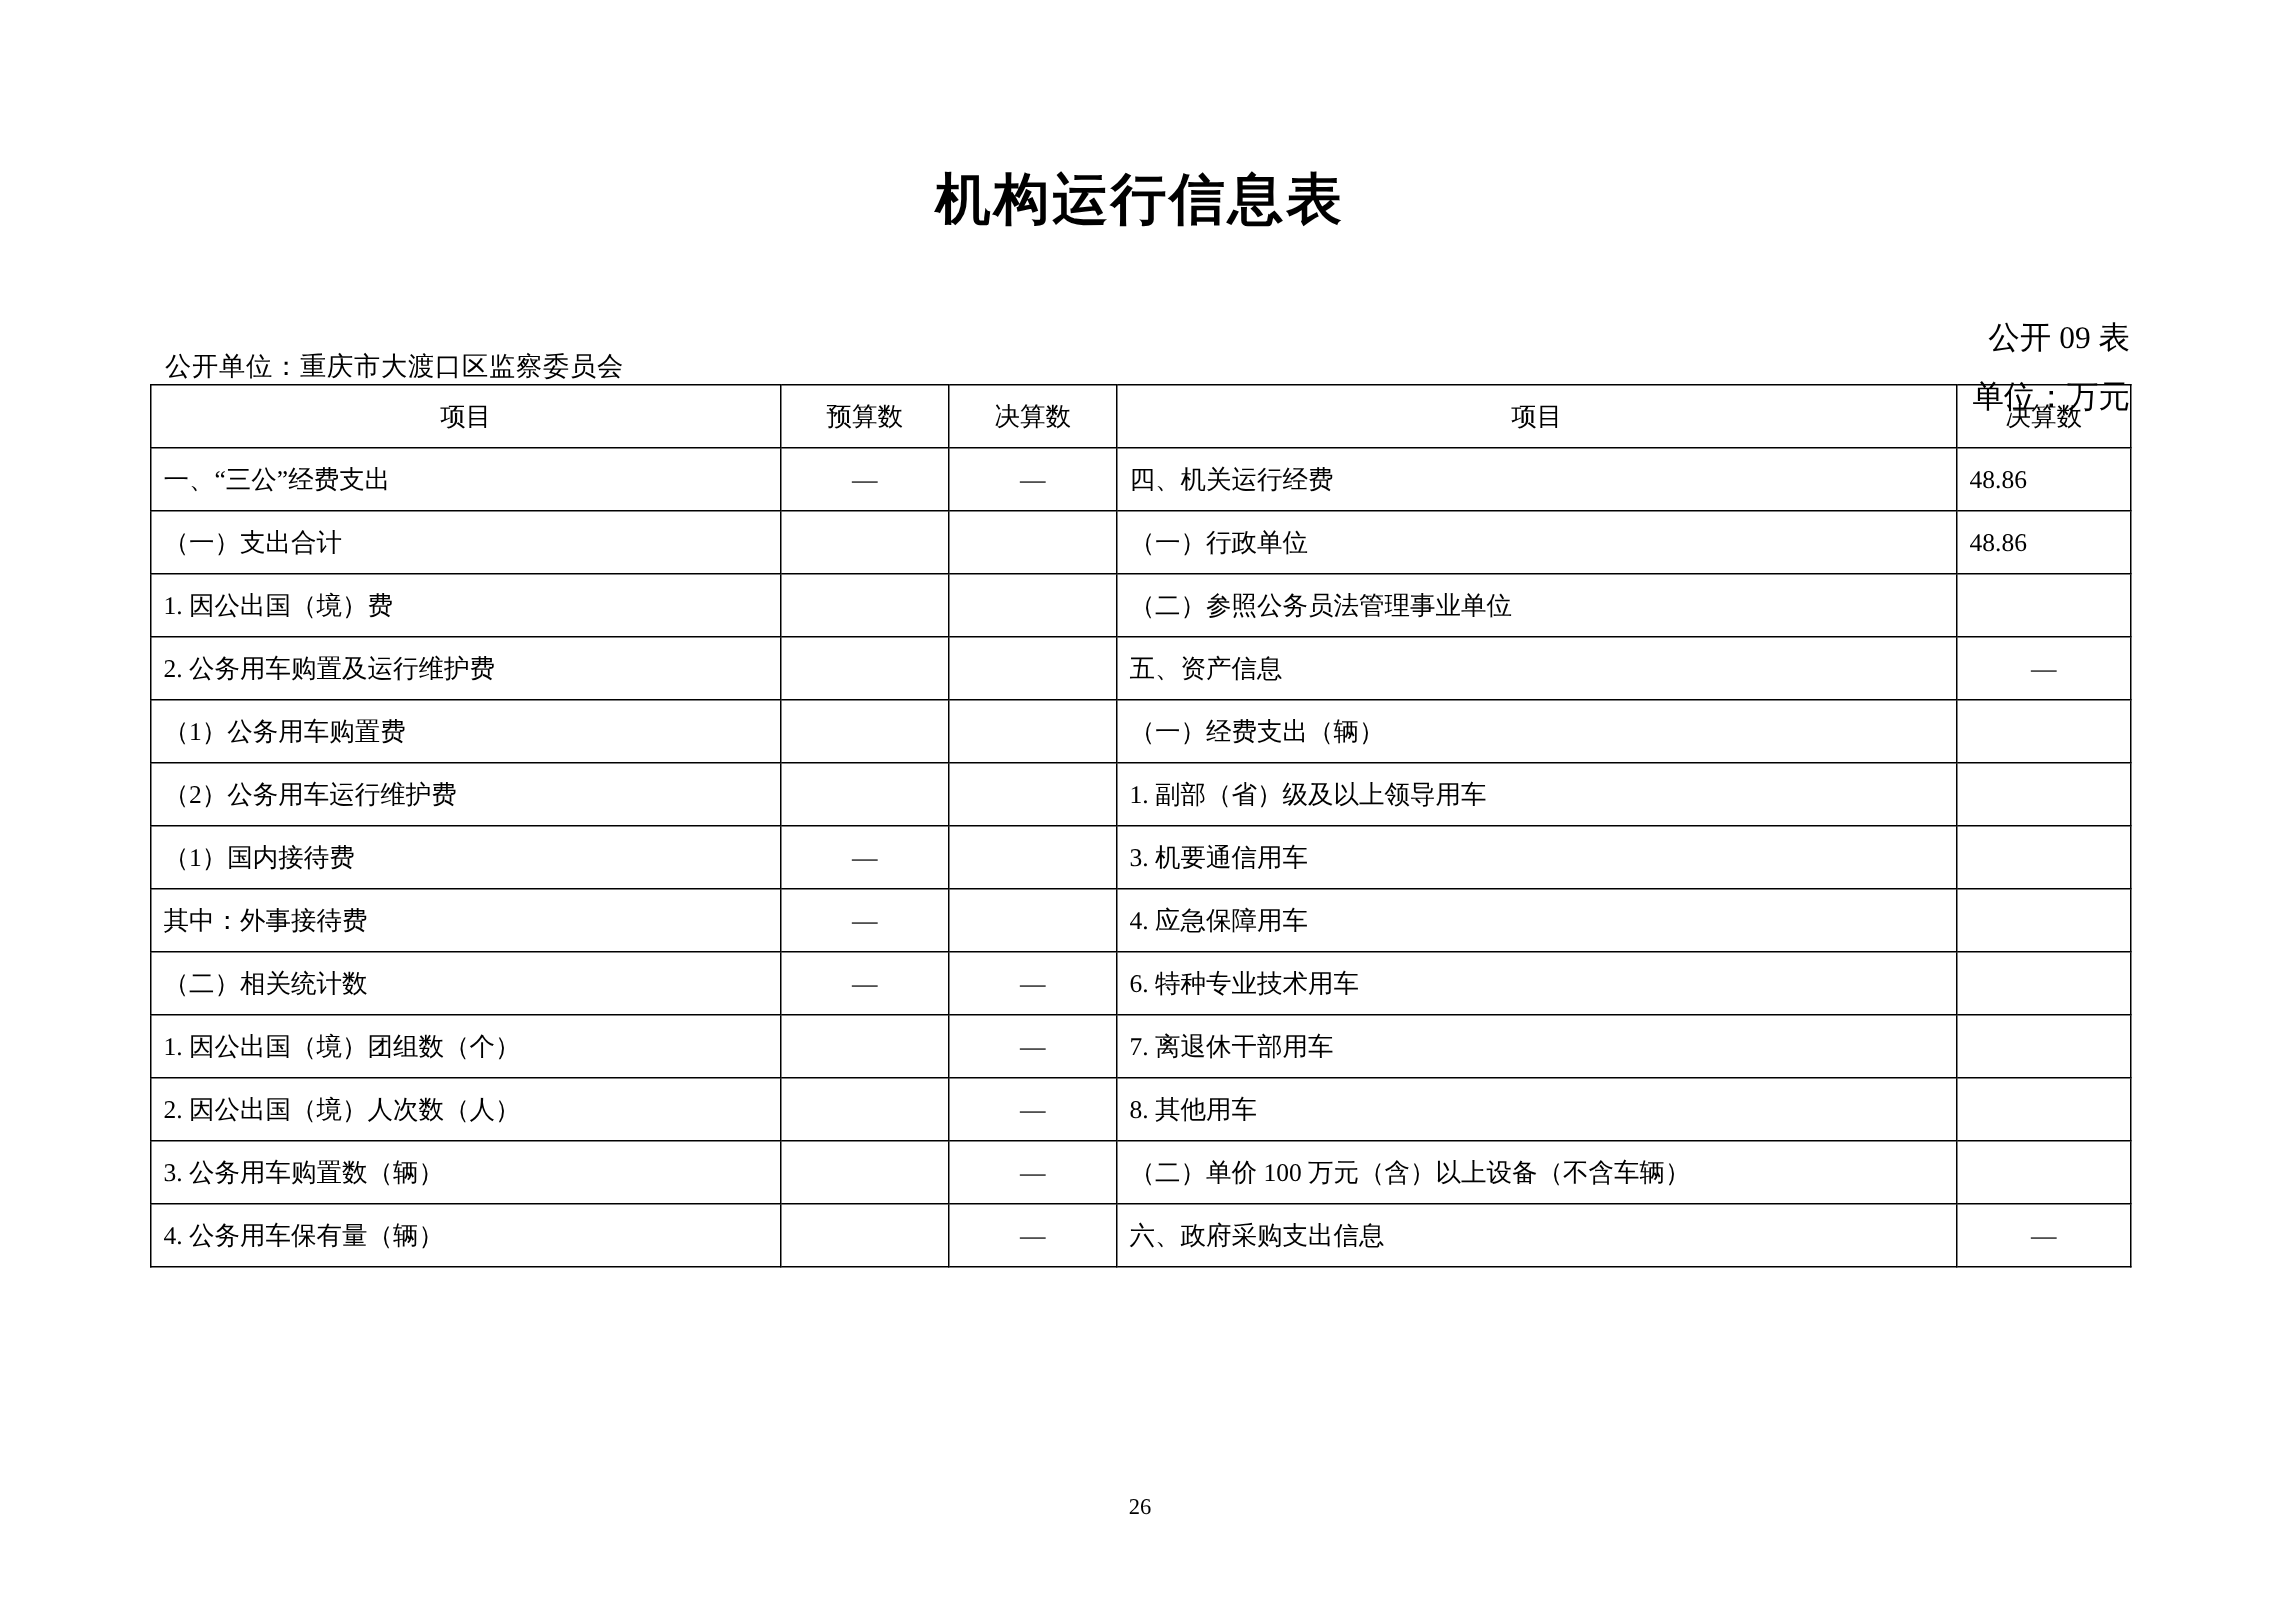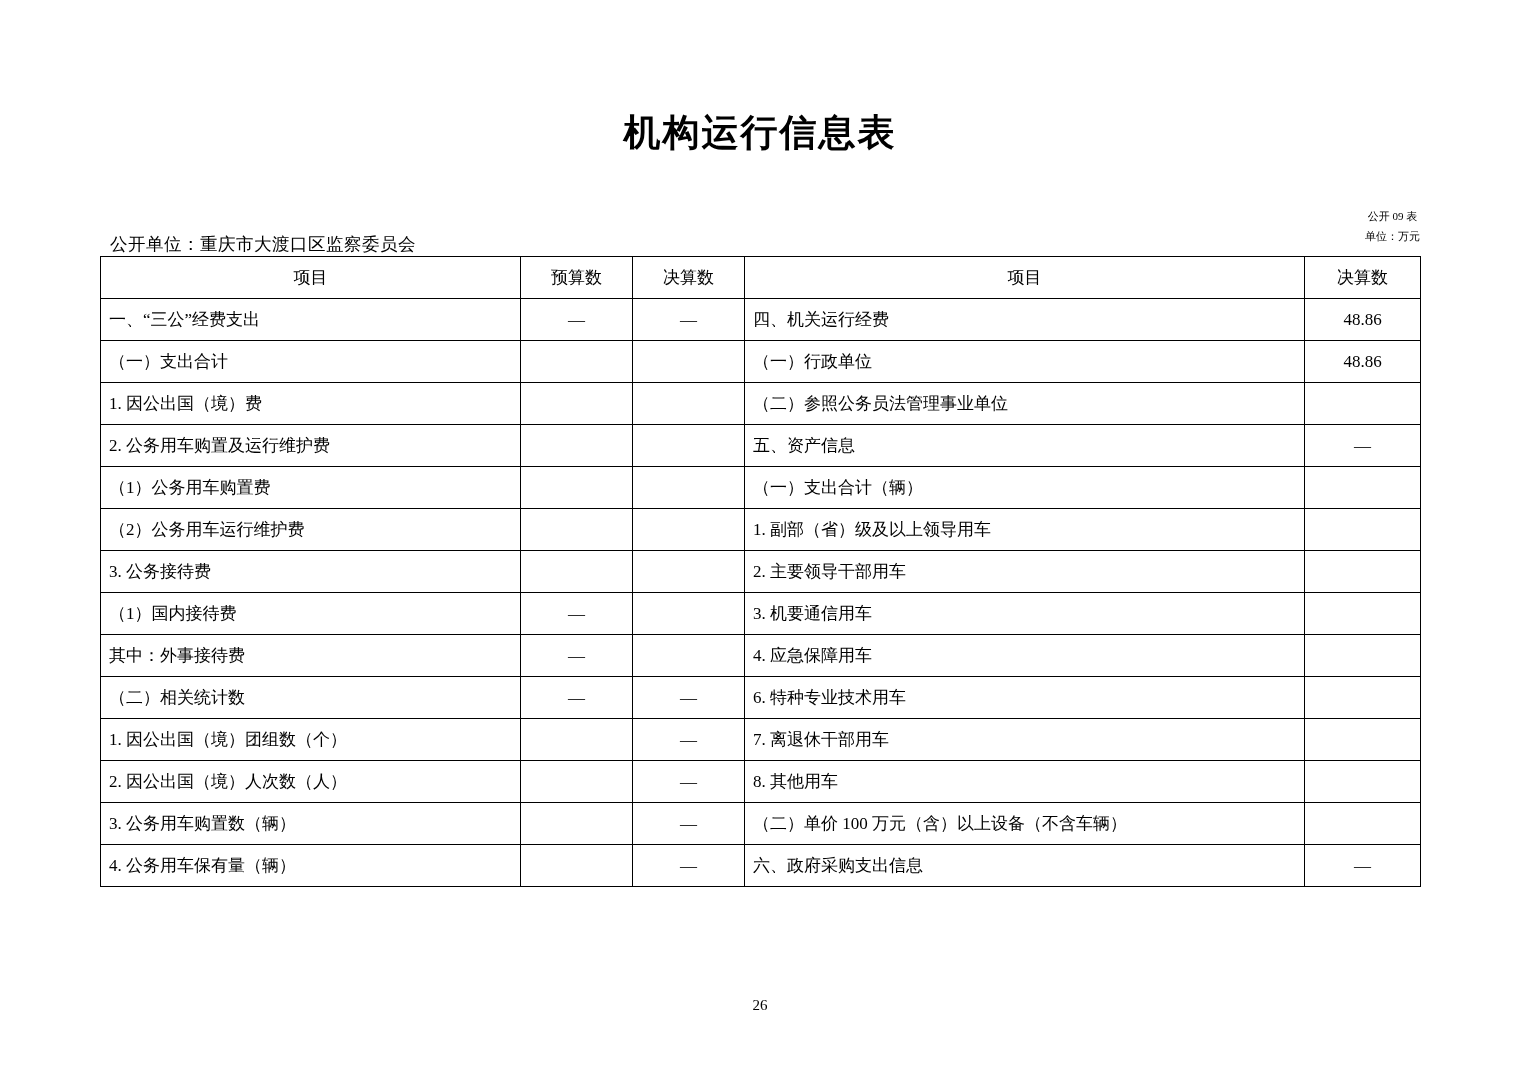--- a/index.html
+++ b/index.html
@@ -40,22 +40,22 @@
     left: 110px;
     top: 26px;
     font-size: 17.5px;
     letter-spacing: 0.5px;
     text-align: center;
   }
   .meta-right {
     position: absolute;
     right: 100px;
     top: 0px;
-    text-align: center;
-    font-size: 11px;
+    text-align: right;
+    font-size: 21px;
     line-height: 1.85;
   }
   table.main {
     position: absolute;
     left: 100px;
     top: 256px;
     width: 1320px;
     border-collapse: collapse;
     table-layout: fixed;
   }
@@ -74,21 +74,21 @@
   .col-item-r { width: 560px; }
   .col-final2 { width: 116px; }
 
   .hdr td {
     text-align: center;
     font-size: 17px;
     height: 44px;
   }
   .cell-center { text-align: center; }
   .cell-left { text-align: left; }
-  .cell-right { text-align: center; padding-right: 14px; }
+  .cell-right { text-align: left; padding-right: 14px; }
   .bold { font-weight: 700; }
 
   .ind0 { padding-left: 10px; }
   .ind1 { padding-left: 26px; }
   .ind2 { padding-left: 44px; }
   .ind3 { padding-left: 78px; margin-top: 36px; }
 
   .page-num {
     position: absolute;
     top: 997px;
@@ -156,35 +156,28 @@
           <td class="cell-left ind1">2. 公务用车购置及运行维护费</td>
           <td class="cell-center"></td>
           <td class="cell-center"></td>
           <td class="cell-left ind0 bold">五、资产信息</td>
           <td class="cell-center">—</td>
         </tr>
         <tr>
           <td class="cell-left ind2">（1）公务用车购置费</td>
           <td class="cell-center"></td>
           <td class="cell-center"></td>
-          <td class="cell-left ind0">（一）支出合计（辆）</td>
+          <td class="cell-left ind0">（一）经费支出（辆）</td>
           <td class="cell-right"></td>
         </tr>
         <tr>
           <td class="cell-left ind2">（2）公务用车运行维护费</td>
           <td class="cell-center"></td>
           <td class="cell-center"></td>
           <td class="cell-left ind1">1. 副部（省）级及以上领导用车</td>
-          <td class="cell-right"></td>
-        </tr>
-        <tr>
-          <td class="cell-left ind1">3. 公务接待费</td>
-          <td class="cell-center"></td>
-          <td class="cell-center"></td>
-          <td class="cell-left ind1">2. 主要领导干部用车</td>
           <td class="cell-right"></td>
         </tr>
         <tr>
           <td class="cell-left ind2">（1）国内接待费</td>
           <td class="cell-center">—</td>
           <td class="cell-center"></td>
           <td class="cell-left ind1">3. 机要通信用车</td>
           <td class="cell-right"></td>
         </tr>
         <tr>

